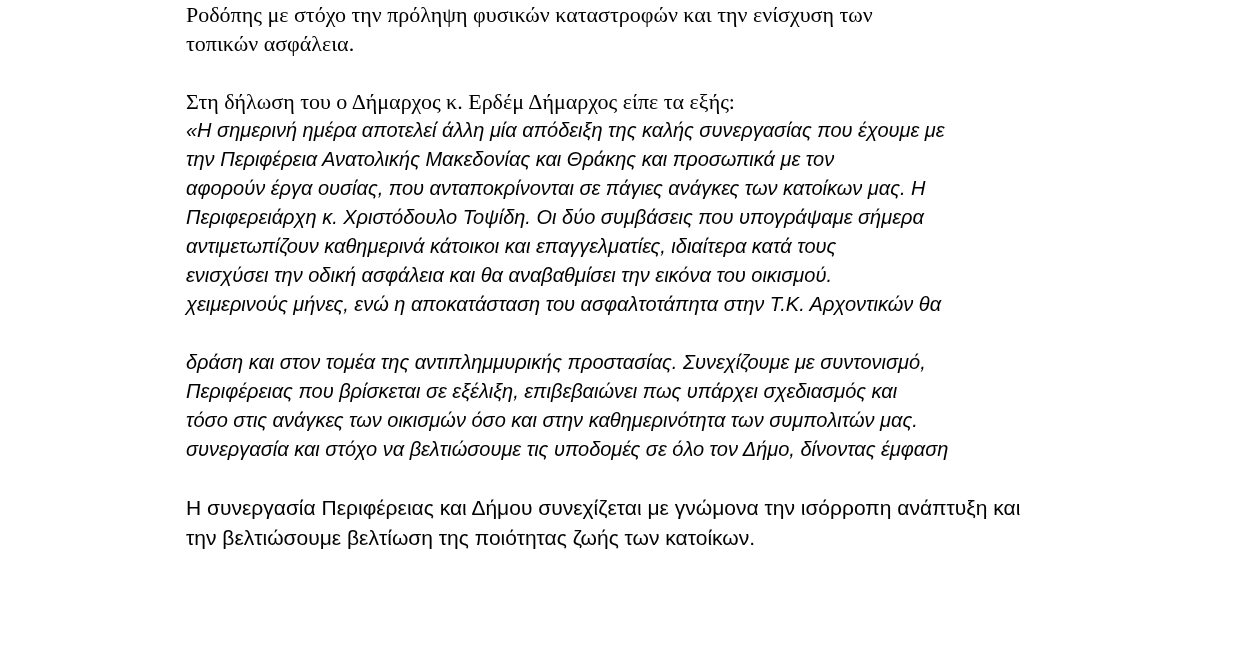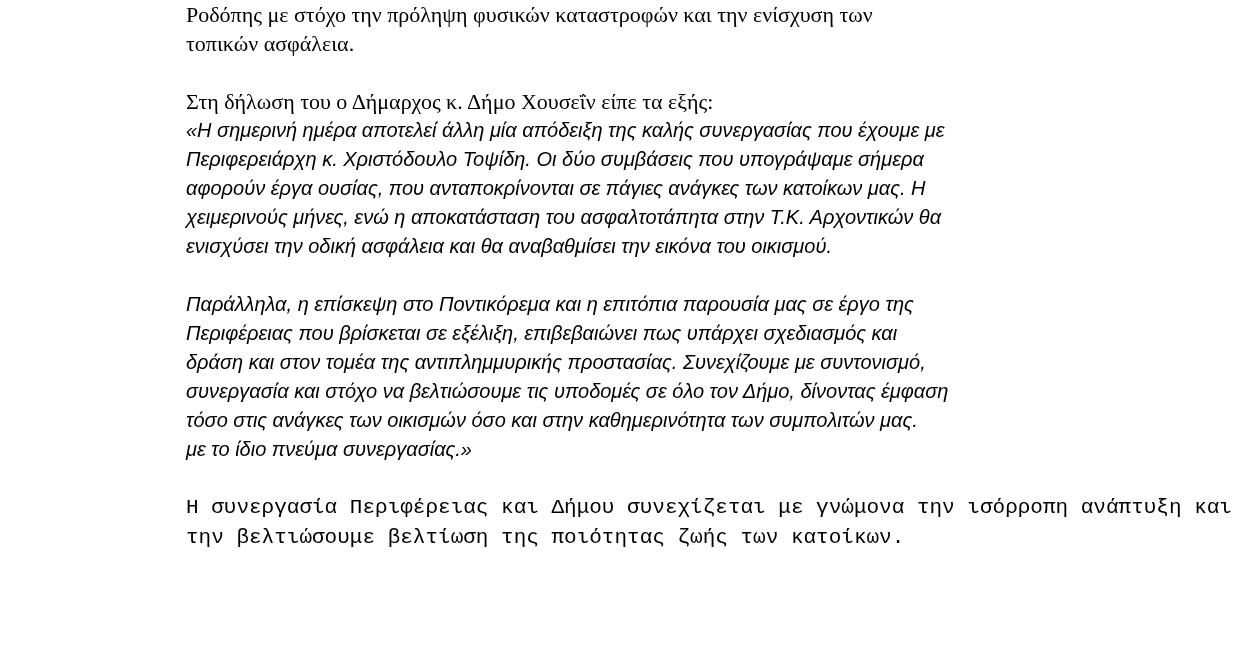--- a/index.html
+++ b/index.html
@@ -36,56 +36,56 @@
     line-height: 29px;
     font-style: normal;
   }
   .paragraph.serif-italic .text-line {
     font-family: Liberation Sans, sans-serif;
     font-size: 20px;
     line-height: 29px;
     font-style: italic;
   }
   .paragraph.sans .text-line {
-    font-family: Liberation Mono, monospace;
+    font-family: Liberation Sans, sans-serif;
     font-size: 21px;
     line-height: 30px;
     font-style: normal;
   }
   .text-line {
     display: block;
     white-space: nowrap;
   }
 </style>
 </head>
 <body style="background: rgb(255, 255, 255);">
 
 <div class="page">
   <div class="doc-body" style="color: rgb(0, 0, 0);">
 
   <div class="paragraph serif">
         <span class="text-line">Ροδόπης με στόχο την πρόληψη φυσικών καταστροφών και την ενίσχυση των</span>
         <span class="text-line">τοπικών ασφάλεια.</span>
       </div>
       <div class="paragraph serif gap-before">
-        <span class="text-line">Στη δήλωση του ο Δήμαρχος κ. Δήμο Χουσεΐν είπε τα εξής:</span>
+        <span class="text-line">Στη δήλωση του ο Δήμαρχος κ. Ερδέμ Δήμαρχος είπε τα εξής:</span>
       </div>
       <div class="paragraph serif-italic">
         <span class="text-line">«Η σημερινή ημέρα αποτελεί άλλη μία απόδειξη της καλής συνεργασίας που έχουμε με</span>
+        <span class="text-line">την Περιφέρεια Ανατολικής Μακεδονίας και Θράκης και προσωπικά με τον</span>
+        <span class="text-line">αφορούν έργα ουσίας, που ανταποκρίνονται σε πάγιες ανάγκες των κατοίκων μας. Η</span>
         <span class="text-line">Περιφερειάρχη κ. Χριστόδουλο Τοψίδη. Οι δύο συμβάσεις που υπογράψαμε σήμερα</span>
-        <span class="text-line">αφορούν έργα ουσίας, που ανταποκρίνονται σε πάγιες ανάγκες των κατοίκων μας. Η</span>
+        <span class="text-line">αντιμετωπίζουν καθημερινά κάτοικοι και επαγγελματίες, ιδιαίτερα κατά τους</span>
+        <span class="text-line">ενισχύσει την οδική ασφάλεια και θα αναβαθμίσει την εικόνα του οικισμού.</span>
         <span class="text-line">χειμερινούς μήνες, ενώ η αποκατάσταση του ασφαλτοτάπητα στην Τ.Κ. Αρχοντικών θα</span>
-        <span class="text-line">ενισχύσει την οδική ασφάλεια και θα αναβαθμίσει την εικόνα του οικισμού.</span>
       </div>
       <div class="paragraph serif-italic gap-before">
-        <span class="text-line">Παράλληλα, η επίσκεψη στο Ποντικόρεμα και η επιτόπια παρουσία μας σε έργο της</span>
+        <span class="text-line">δράση και στον τομέα της αντιπλημμυρικής προστασίας. Συνεχίζουμε με συντονισμό,</span>
         <span class="text-line">Περιφέρειας που βρίσκεται σε εξέλιξη, επιβεβαιώνει πως υπάρχει σχεδιασμός και</span>
-        <span class="text-line">δράση και στον τομέα της αντιπλημμυρικής προστασίας. Συνεχίζουμε με συντονισμό,</span>
+        <span class="text-line">τόσο στις ανάγκες των οικισμών όσο και στην καθημερινότητα των συμπολιτών μας.</span>
         <span class="text-line">συνεργασία και στόχο να βελτιώσουμε τις υποδομές σε όλο τον Δήμο, δίνοντας έμφαση</span>
-        <span class="text-line">τόσο στις ανάγκες των οικισμών όσο και στην καθημερινότητα των συμπολιτών μας.</span>
-        <span class="text-line">με το ίδιο πνεύμα συνεργασίας.»</span>
       </div>
       <div class="paragraph sans gap-before">
         <span class="text-line">Η συνεργασία Περιφέρειας και Δήμου συνεχίζεται με γνώμονα την ισόρροπη ανάπτυξη και</span>
         <span class="text-line">την βελτιώσουμε βελτίωση της ποιότητας ζωής των κατοίκων.</span>
       </div>
     </div>
 </div>
 
 </body></html>

